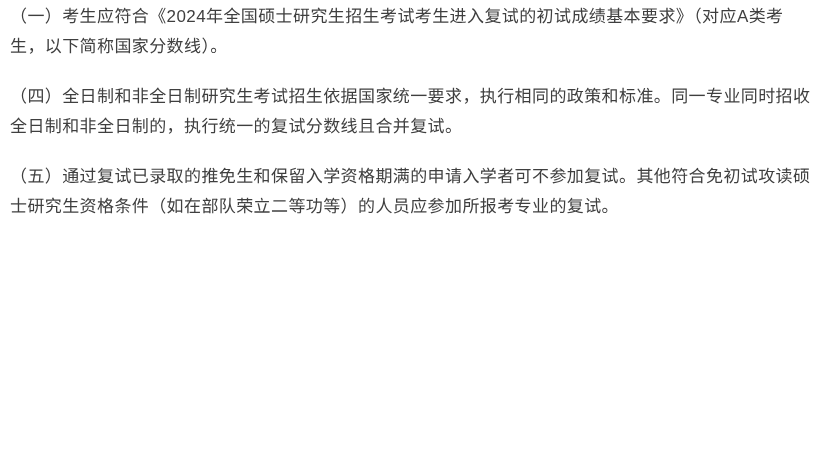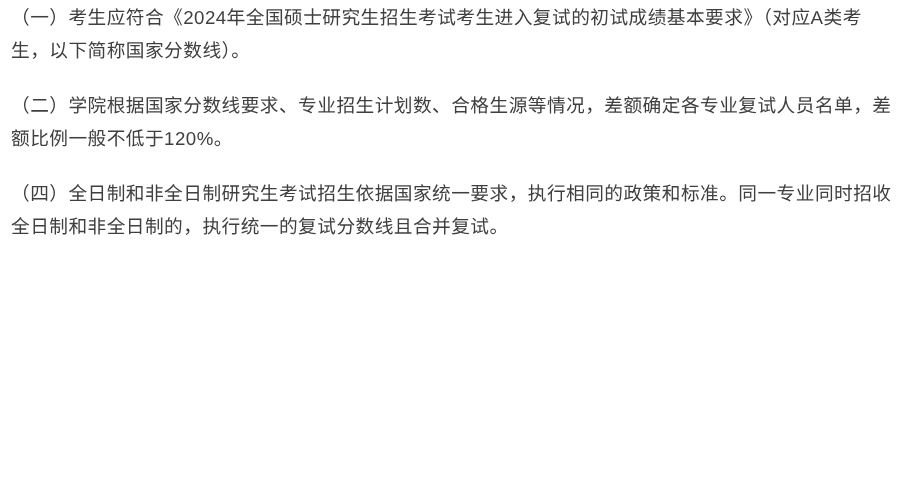--- a/index.html
+++ b/index.html
@@ -29,15 +29,15 @@
   }
   .doc p:last-child {
     margin-bottom: 0;
   }
 </style>
 </head>
 <body>
 
 <main class="doc">
   <p>（一）考生应符合《2024年全国硕士研究生招生考试考生进入复试的初试成绩基本要求》（对应A类考生，以下简称国家分数线）。</p>
-  <p>（二）学院根据国家分数线要求、专业招生计划数、合格生源等情况，差额确定各专业复试人员名单，差额比例一般不低于120%。</p>
   <p>（四）全日制和非全日制研究生考试招生依据国家统一要求，执行相同的政策和标准。同一专业同时招收全日制和非全日制的，执行统一的复试分数线且合并复试。</p>
+  <p>（五）通过复试已录取的推免生和保留入学资格期满的申请入学者可不参加复试。其他符合免初试攻读硕士研究生资格条件（如在部队荣立二等功等）的人员应参加所报考专业的复试。</p>
 </main>
 
 </body></html>

